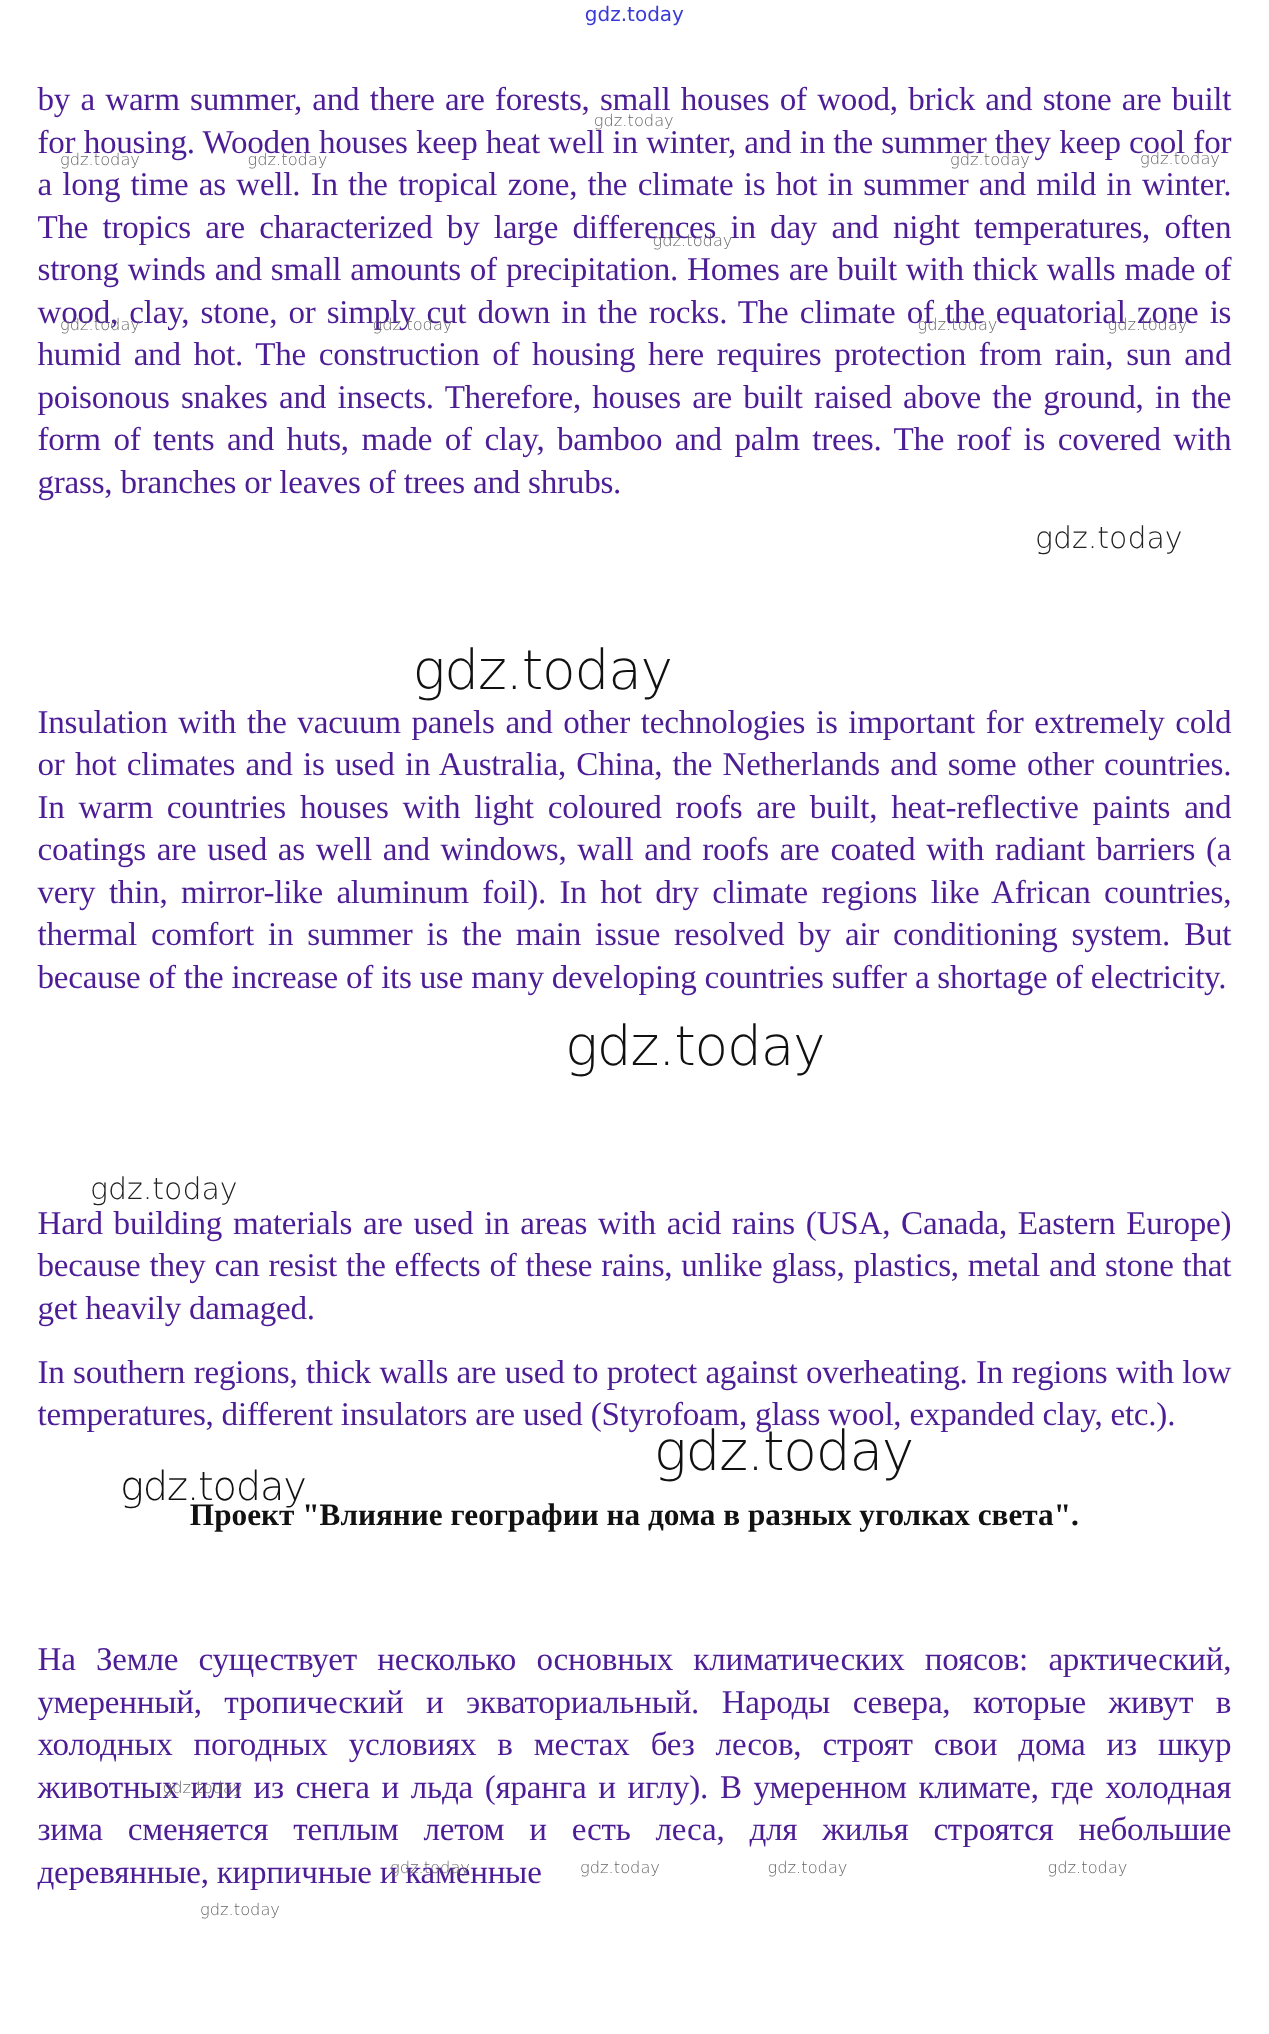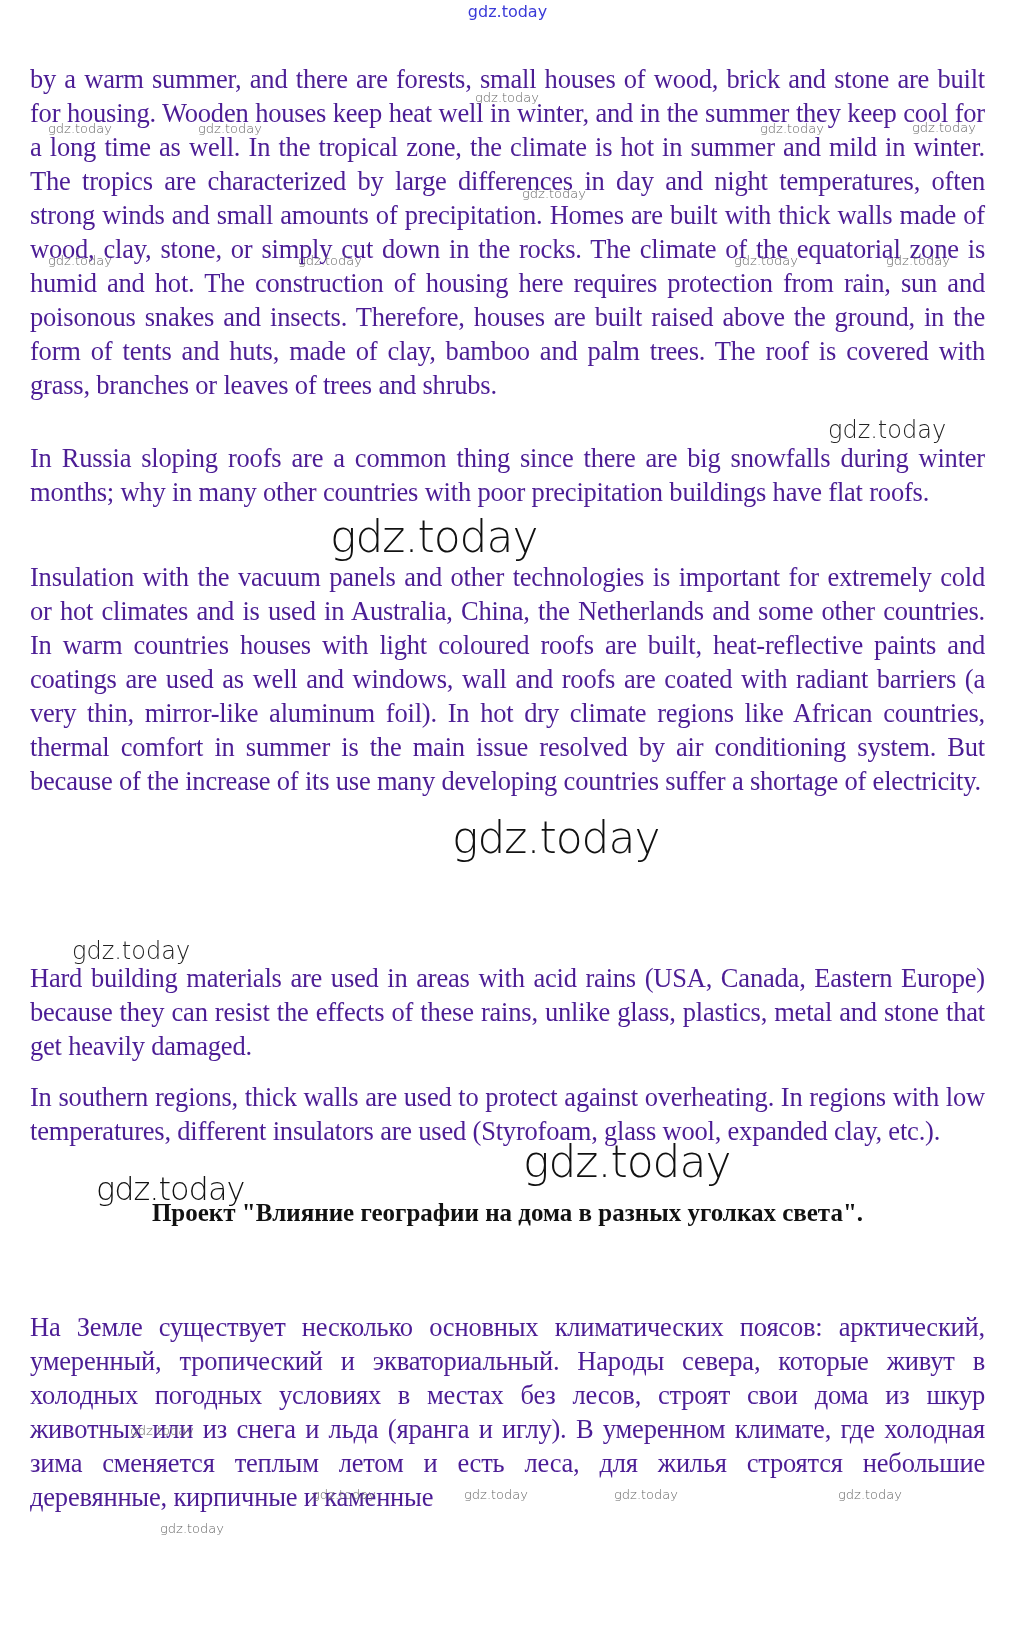--- a/index.html
+++ b/index.html
@@ -27,21 +27,20 @@
   .wm.l { font-size: 44px; color: #111; letter-spacing: -1px; }
 </style>
 </head>
 <body>
 
 <div class="page">
 
   <div class="top-wm">gdz.today</div>
 
   <div class="text" style="top:62px;">by a warm summer, and there are forests, small houses of wood, brick and stone are built for housing. Wooden houses keep heat well in winter, and in the summer they keep cool for a long time as well. In the tropical zone, the climate is hot in summer and mild in winter. The tropics are characterized by large differences in day and night temperatures, often strong winds and small amounts of precipitation. Homes are built with thick walls made of wood, clay, stone, or simply cut down in the rocks. The climate of the equatorial zone is humid and hot. The construction of housing here requires protection from rain, sun and poisonous snakes and insects. Therefore, houses are built raised above the ground, in the form of tents and huts, made of clay, bamboo and palm trees. The roof is covered with grass, branches or leaves of trees and shrubs.</div>
-  <div class="text" style="top:441px;">In Russia sloping roofs are a common thing since there are big snowfalls during winter months; why in many other countries with poor precipitation buildings have flat roofs.</div>
   <div class="text" style="top:560px;">Insulation with the vacuum panels and other technologies is important for extremely cold or hot climates and is used in Australia, China, the Netherlands and some other countries. In warm countries houses with light coloured roofs are built, heat-reflective paints and coatings are used as well and windows, wall and roofs are coated with radiant barriers (a very thin, mirror-like aluminum foil). In hot dry climate regions like African countries, thermal comfort in summer is the main issue resolved by air conditioning system. But because of the increase of its use many developing countries suffer a shortage of electricity.</div>
   <div class="text" style="top:961px;">Hard building materials are used in areas with acid rains (USA, Canada, Eastern Europe) because they can resist the effects of these rains, unlike glass, plastics, metal and stone that get heavily damaged.</div>
   <div class="text" style="top:1080px;">In southern regions, thick walls are used to protect against overheating. In regions with low temperatures, different insulators are used (Styrofoam, glass wool, expanded clay, etc.).</div>
 
   <div class="title" style="top:1199px;">Проект "Влияние географии на дома в разных уголках света".</div>
 
   <div class="text" style="top:1310px;">На Земле существует несколько основных климатических поясов: арктический, умеренный, тропический и экваториальный. Народы севера, которые живут в холодных погодных условиях в местах без лесов, строят свои дома из шкур животных или из снега и льда (яранга и иглу). В умеренном климате, где холодная зима сменяется теплым летом и есть леса, для жилья строятся небольшие деревянные, кирпичные и каменные</div>
 
   <div class="wm s" style="left:475px;top:90px;">gdz.today</div>
   <div class="wm s" style="left:48px;top:121px;">gdz.today</div>

